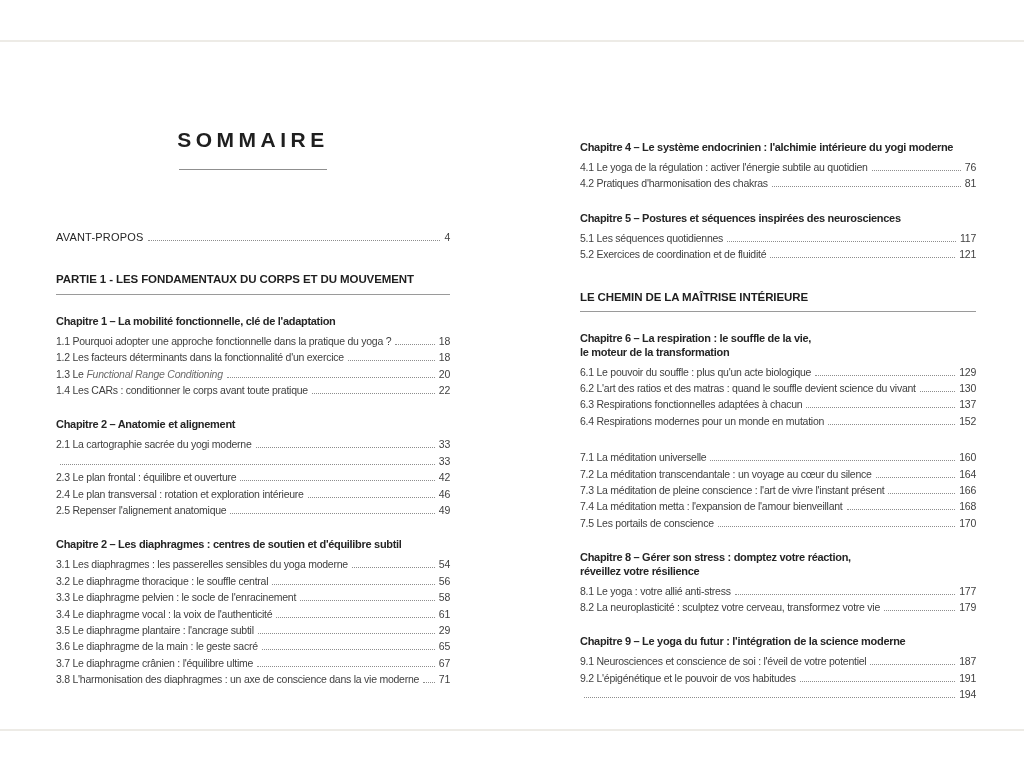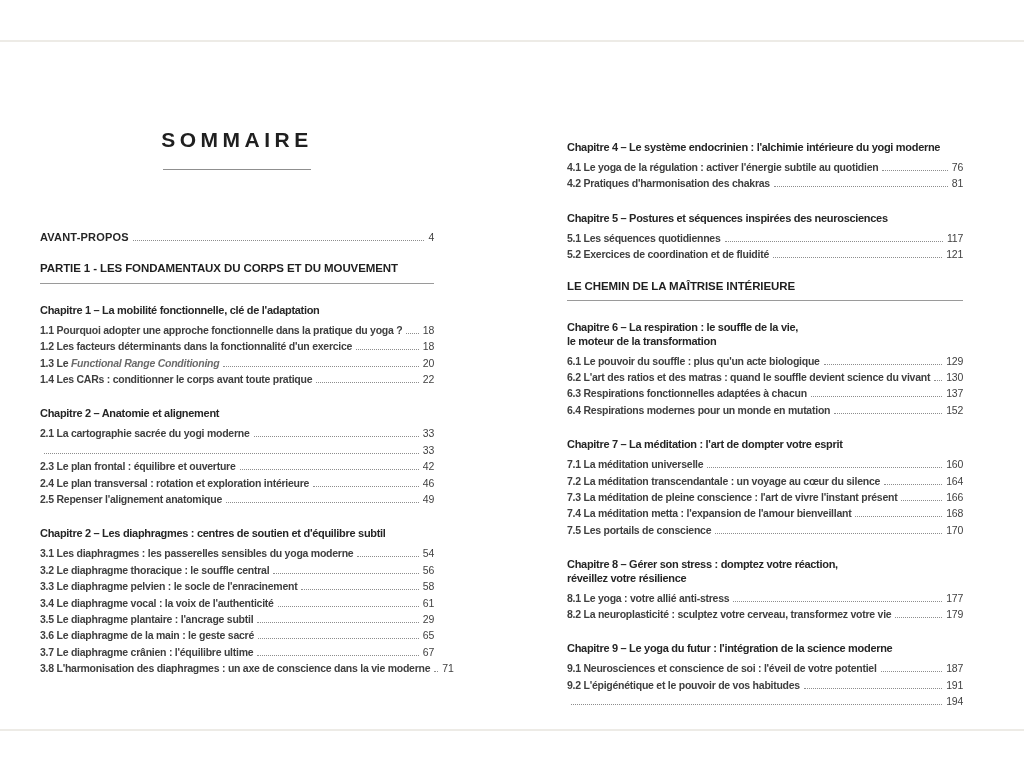--- a/index.html
+++ b/index.html
@@ -13,22 +13,22 @@
     overflow: hidden;
   }
   .edge-line {
     position: absolute; left: 0; right: 0; height: 2px;
     background: #edebe6;
   }
   .edge-top { top: 40px; }
   .edge-bottom { top: 729px; }
 
   .col { position: absolute; }
-  .col-left  { left: 40px;  top: 128px; width: 394px; }
-  .col-right { left: 567px; top: 121px; width: 396px; }
+  .col-left  { left: 56px;  top: 128px; width: 394px; }
+  .col-right { left: 580px; top: 121px; width: 396px; }
 
   h1.doc-title {
     margin: 0;
     font-size: 21px; font-weight: 700;
     letter-spacing: 4.5px;
     text-align: center;
     color: #1f1f1f;
   }
   .title-rule {
     width: 148px; height: 1px; background: #8f8f8f;
@@ -36,31 +36,31 @@
   }
 
   .avant-row { margin-top: 59px; }
 
   .toc-row {
     display: flex; align-items: baseline;
     font-size: 10.5px; letter-spacing: -0.25px;
     line-height: 16.4px; height: 16.4px;
     white-space: nowrap; color: #3f3f3f;
   }
-  .avant-row .entry-text { font-weight: 700; font-size: 11px; color: #262626; letter-spacing: 0.2px; }
-  .entry-text { flex: 0 0 auto; font-weight: bold; }
+  .avant-row .entry-text { font-weight: 400; font-size: 11px; color: #262626; letter-spacing: 0.2px; }
+  .entry-text { flex: 0 0 auto; }
   .entry-italic { font-style: italic; color: #6b6b6b; text-align: right; }
   .dots {
     flex: 1 1 0; min-width: 4px;
     border-bottom: 1px dotted #8d8d8d;
     margin: 0 3px 3px 4px;
   }
   .page-num { flex: 0 0 auto; padding-left: 1px; }
 
-  .part-block { margin-top: 16px; }
+  .part-block { margin-top: 27px; }
   .part-line {
     font-size: 11.5px; font-weight: 700; color: #1f1f1f;
     letter-spacing: -0.1px; line-height: 15.5px;
     white-space: nowrap;
   }
   .part-rule { height: 1px; background: #9a9a9a; margin-top: 6px; }
 
   .chapter-block { margin-top: 20px; }
   .chapter-title { margin: 0 0 4.5px 0; }
   .chapter-title-line {
@@ -248,23 +248,20 @@
           <span class="dots"></span>
           <span class="page-num">137</span>
         </div>
         <div class="toc-row">
           <span class="entry-text">6.4 Respirations modernes pour un monde en mutation</span>
           <span class="dots"></span>
           <span class="page-num">152</span>
         </div>
       </section>
       <section class="chapter-block">
-        <h3 class="chapter-title">
-          <div class="chapter-title-line">Chapitre 7 – La méditation : l'art de dompter votre esprit</div>
-        </h3>
         <div class="toc-row">
           <span class="entry-text">7.1 La méditation universelle</span>
           <span class="dots"></span>
           <span class="page-num">160</span>
         </div>
         <div class="toc-row">
           <span class="entry-text">7.2 La méditation transcendantale : un voyage au cœur du silence</span>
           <span class="dots"></span>
           <span class="page-num">164</span>
         </div>

